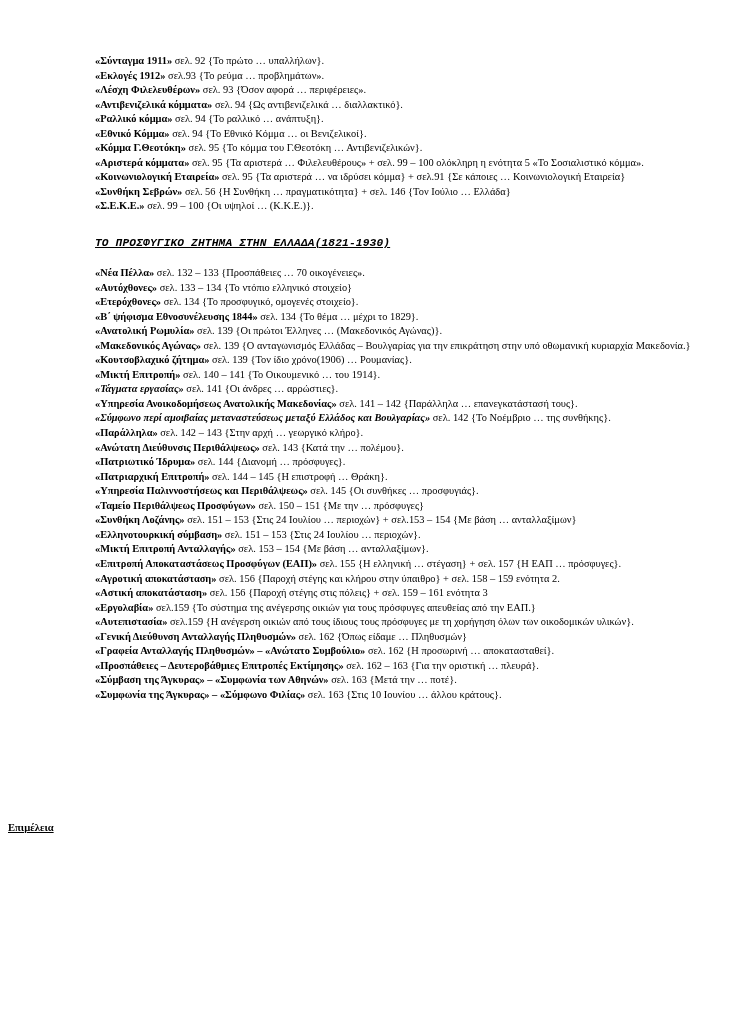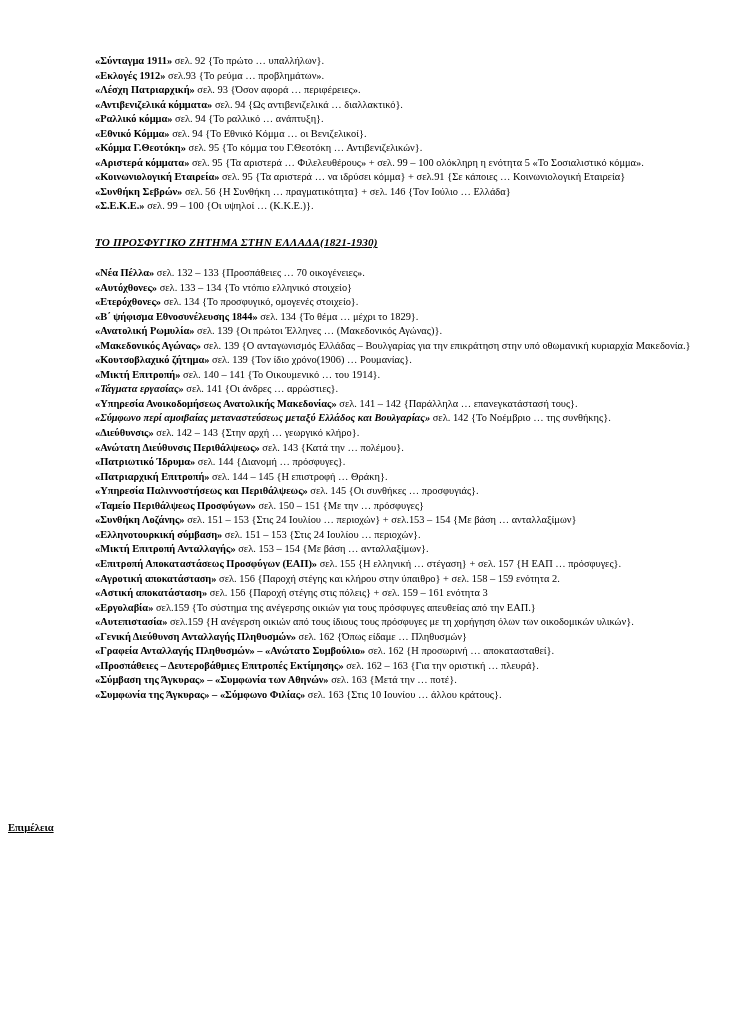--- a/index.html
+++ b/index.html
@@ -49,20 +49,21 @@
     margin-top: 18px;
     margin-bottom: 16px;
   }
   .section-title {
     font-size: 11.2px;
     font-weight: bold;
     font-style: italic;
     text-decoration: underline;
     letter-spacing: 0.15px;
     line-height: 14px;
+    font-family: Liberation Mono, monospace;
   }
   .footer {
     position: absolute;
     left: 8px;
     top: 820px;
     width: 733px;
   }
   .footer-heading {
     font-size: 10.6px;
     font-weight: bold;
@@ -83,21 +84,21 @@
 </head>
 <body>
 
 <div class="page">
 
   <div class="content">
 
     <div id="top-list">
         <p class="entry"><span class="term">«Σύνταγμα 1911»</span><span class="rest"> σελ. 92 {Το πρώτο … υπαλλήλων}.</span></p>
         <p class="entry"><span class="term">«Εκλογές 1912»</span><span class="rest"> σελ.93 {Το ρεύμα … προβλημάτων».</span></p>
-        <p class="entry"><span class="term">«Λέσχη Πατριαρχική»</span><span class="rest"> σελ. 93 {Όσον αφορά … περιφέρειες».</span></p>
+        <p class="entry"><span class="term">«Λέσχη Φιλελευθέρων»</span><span class="rest"> σελ. 93 {Όσον αφορά … περιφέρειες».</span></p>
         <p class="entry"><span class="term">«Αντιβενιζελικά κόμματα»</span><span class="rest"> σελ. 94 {Ως αντιβενιζελικά … διαλλακτικό}.</span></p>
         <p class="entry"><span class="term">«Ραλλικό κόμμα»</span><span class="rest"> σελ. 94 {Το ραλλικό … ανάπτυξη}.</span></p>
         <p class="entry"><span class="term">«Εθνικό Κόμμα»</span><span class="rest"> σελ. 94 {Το Εθνικό Κόμμα … οι Βενιζελικοί}.</span></p>
         <p class="entry"><span class="term">«Κόμμα Γ.Θεοτόκη»</span><span class="rest"> σελ. 95 {Το κόμμα του Γ.Θεοτόκη … Αντιβενιζελικών}.</span></p>
         <p class="entry"><span class="term">«Αριστερά κόμματα»</span><span class="rest"> σελ. 95 {Τα αριστερά … Φιλελευθέρους» + σελ. 99 – 100 ολόκληρη η ενότητα 5 «Το Σοσιαλιστικό κόμμα».</span></p>
         <p class="entry"><span class="term">«Κοινωνιολογική Εταιρεία»</span><span class="rest"> σελ. 95 {Τα αριστερά … να ιδρύσει κόμμα} + σελ.91 {Σε κάποιες … Κοινωνιολογική Εταιρεία}</span></p>
         <p class="entry"><span class="term">«Συνθήκη Σεβρών»</span><span class="rest"> σελ. 56 {Η Συνθήκη … πραγματικότητα} + σελ. 146 {Τον Ιούλιο … Ελλάδα}</span></p>
         <p class="entry"><span class="term">«Σ.Ε.Κ.Ε.»</span><span class="rest"> σελ. 99 – 100 {Οι υψηλοί … (Κ.Κ.Ε.)}.</span></p>
       </div>
 
@@ -110,21 +111,21 @@
         <p class="entry"><span class="term">«Αυτόχθονες»</span><span class="rest"> σελ. 133 – 134 {Το ντόπιο ελληνικό στοιχείο}</span></p>
         <p class="entry"><span class="term">«Ετερόχθονες»</span><span class="rest"> σελ. 134 {Το προσφυγικό, ομογενές στοιχείο}.</span></p>
         <p class="entry"><span class="term">«Β΄ ψήφισμα Εθνοσυνέλευσης 1844»</span><span class="rest"> σελ. 134 {Το θέμα … μέχρι το 1829}.</span></p>
         <p class="entry"><span class="term">«Ανατολική Ρωμυλία»</span><span class="rest"> σελ. 139 {Οι πρώτοι Έλληνες … (Μακεδονικός Αγώνας)}.</span></p>
         <p class="entry"><span class="term">«Μακεδονικός Αγώνας»</span><span class="rest"> σελ. 139 {Ο ανταγωνισμός Ελλάδας – Βουλγαρίας για την επικράτηση στην υπό οθωμανική κυριαρχία Μακεδονία.}</span></p>
         <p class="entry"><span class="term">«Κουτσοβλαχικό ζήτημα»</span><span class="rest"> σελ. 139 {Τον ίδιο χρόνο(1906) … Ρουμανίας}.</span></p>
         <p class="entry"><span class="term">«Μικτή Επιτροπή»</span><span class="rest"> σελ. 140 – 141 {Το Οικουμενικό … του 1914}.</span></p>
         <p class="entry"><span class="term-i">«Τάγματα εργασίας»</span><span class="rest"> σελ. 141 {Οι άνδρες … αρρώστιες}.</span></p>
         <p class="entry"><span class="term">«Υπηρεσία Ανοικοδομήσεως Ανατολικής Μακεδονίας»</span><span class="rest"> σελ. 141 – 142 {Παράλληλα … επανεγκατάστασή τους}.</span></p>
         <p class="entry"><span class="term-i">«Σύμφωνο περί αμοιβαίας μεταναστεύσεως μεταξύ Ελλάδος και Βουλγαρίας»</span><span class="rest"> σελ. 142 {Το Νοέμβριο … της συνθήκης}.</span></p>
-        <p class="entry"><span class="term">«Διεύθυνσις»</span><span class="rest"> σελ. 142 – 143 {Στην αρχή … γεωργικό κλήρο}.</span></p>
+        <p class="entry"><span class="term">«Παράλληλα»</span><span class="rest"> σελ. 142 – 143 {Στην αρχή … γεωργικό κλήρο}.</span></p>
         <p class="entry"><span class="term">«Ανώτατη Διεύθυνσις Περιθάλψεως»</span><span class="rest"> σελ. 143 {Κατά την … πολέμου}.</span></p>
         <p class="entry"><span class="term">«Πατριωτικό Ίδρυμα»</span><span class="rest"> σελ. 144 {Διανομή … πρόσφυγες}.</span></p>
         <p class="entry"><span class="term">«Πατριαρχική Επιτροπή»</span><span class="rest"> σελ. 144 – 145 {Η επιστροφή … Θράκη}.</span></p>
         <p class="entry"><span class="term">«Υπηρεσία Παλιννοστήσεως και Περιθάλψεως»</span><span class="rest"> σελ. 145 {Οι συνθήκες … προσφυγιάς}.</span></p>
         <p class="entry"><span class="term">«Ταμείο Περιθάλψεως Προσφύγων»</span><span class="rest"> σελ. 150 – 151 {Με την … πρόσφυγες}</span></p>
         <p class="entry"><span class="term">«Συνθήκη Λοζάνης»</span><span class="rest"> σελ. 151 – 153 {Στις 24 Ιουλίου … περιοχών} + σελ.153 – 154 {Με βάση … ανταλλαξίμων}</span></p>
         <p class="entry"><span class="term">«Ελληνοτουρκική σύμβαση»</span><span class="rest"> σελ. 151 – 153 {Στις 24 Ιουλίου … περιοχών}.</span></p>
         <p class="entry"><span class="term">«Μικτή Επιτροπή Ανταλλαγής»</span><span class="rest"> σελ. 153 – 154 {Με βάση … ανταλλαξίμων}.</span></p>
         <p class="entry"><span class="term">«Επιτροπή Αποκαταστάσεως Προσφύγων (ΕΑΠ)»</span><span class="rest"> σελ. 155 {Η ελληνική … στέγαση} + σελ. 157 {Η ΕΑΠ … πρόσφυγες}.</span></p>
         <p class="entry"><span class="term">«Αγροτική αποκατάσταση»</span><span class="rest"> σελ. 156 {Παροχή στέγης και κλήρου στην ύπαιθρο} + σελ. 158 – 159 ενότητα 2.</span></p>

